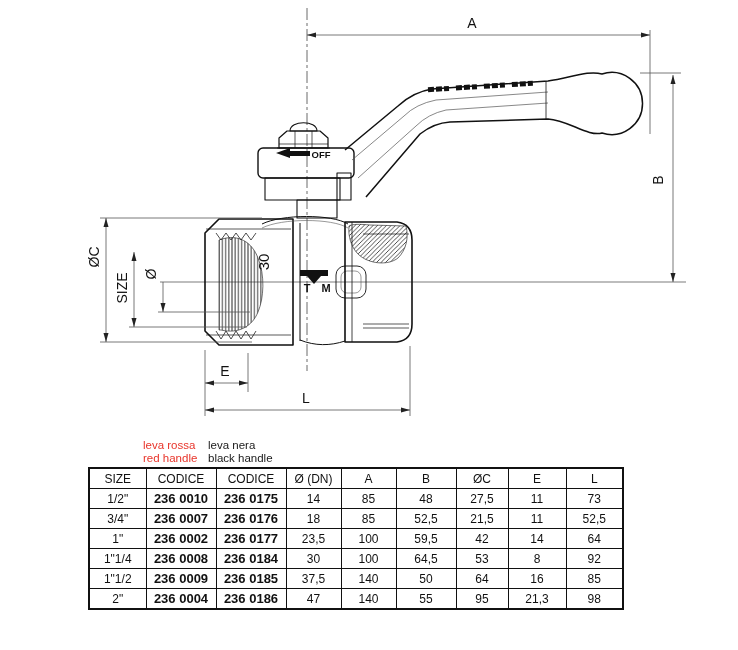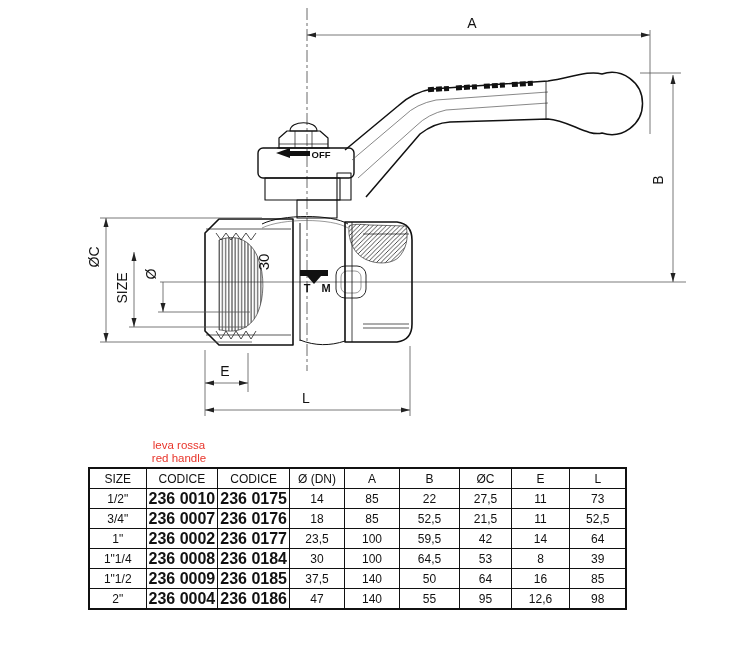--- a/index.html
+++ b/index.html
@@ -6,29 +6,29 @@
   .page{position:relative;width:738px;height:650px;background:#fff;overflow:hidden;
         font-family:"Liberation Sans",sans-serif;color:#111;}
   .drawing-wrap{position:absolute;left:0;top:0;width:738px;height:435px;}
   svg text{font-family:"Liberation Sans",sans-serif;fill:#111;}
   .dimtxt{font-size:14px;}
   .smalltxt{font-size:9.5px;font-weight:bold;}
   .marktxt{font-size:15px;}
   .logotxt{font-size:11px;font-weight:bold;}
 
   .legend{position:absolute;top:439px;left:88px;width:534px;height:28px;font-size:11.5px;line-height:13px;}
-  .legend .lg{position:absolute;text-align:center;}
+  .legend .lg{position:absolute;text-align:left;}
   .lg-red{left:55px;width:72px;}
   .lg-black{left:120px;width:80px;}
 
   .table-wrap{position:absolute;top:467px;left:88px;}
   table.dim-table{border-collapse:collapse;border:2px solid #111;table-layout:fixed;}
   table.dim-table td,table.dim-table th{border:1px solid #111;text-align:center;vertical-align:middle;
       font-size:12px;font-weight:normal;padding:0 2px;height:19px;white-space:nowrap;}
-  table.dim-table td.code{font-weight:bold;font-size:16px;}
+  table.dim-table td.code{font-weight:bold;font-size:13px;}
   table.dim-table tr{height:20px;}
 </style>
 </head>
 <body>
 
 <div class="page">
 
   <div class="drawing-wrap">
   <svg width="738" height="435" viewBox="0 0 738 435" xmlns="http://www.w3.org/2000/svg">
     <defs>
@@ -154,20 +154,24 @@
     <text class="marktxt" x="269" y="262" text-anchor="middle" transform="rotate(-90 269 262)">30</text>
     <text class="logotxt" x="307" y="292" text-anchor="middle">T</text>
     <text class="logotxt" x="326" y="292" text-anchor="middle">M</text>
   </svg>
   </div>
 
   <div class="legend">
     <div class="lg lg-red" style="color:#e8352b">
       <div>leva rossa</div>
       <div>red handle</div>
+    </div>
+    <div class="lg lg-black" style="color:#1a1a1a">
+      <div>leva nera</div>
+      <div>black handle</div>
     </div>
   </div>
 
   <div class="table-wrap">
     <table class="dim-table">
       <colgroup>
         <col style="width:57px">
           <col style="width:70px">
           <col style="width:70px">
         <col style="width:55px">
@@ -188,21 +192,21 @@
         <th>ØC</th>
         <th>E</th>
         <th>L</th>
       </tr>
       <tr>
         <td>1/2"</td>
         <td class="code">236 0010</td>
         <td class="code">236 0175</td>
         <td>14</td>
         <td>85</td>
-        <td>22</td>
+        <td>48</td>
         <td>27,5</td>
         <td>11</td>
         <td>73</td>
       </tr>
       <tr>
         <td>3/4"</td>
         <td class="code">236 0007</td>
         <td class="code">236 0176</td>
         <td>18</td>
         <td>85</td>
@@ -224,41 +228,41 @@
       </tr>
       <tr>
         <td>1"1/4</td>
         <td class="code">236 0008</td>
         <td class="code">236 0184</td>
         <td>30</td>
         <td>100</td>
         <td>64,5</td>
         <td>53</td>
         <td>8</td>
-        <td>39</td>
+        <td>92</td>
       </tr>
       <tr>
         <td>1"1/2</td>
         <td class="code">236 0009</td>
         <td class="code">236 0185</td>
         <td>37,5</td>
         <td>140</td>
         <td>50</td>
         <td>64</td>
         <td>16</td>
         <td>85</td>
       </tr>
       <tr>
         <td>2"</td>
         <td class="code">236 0004</td>
         <td class="code">236 0186</td>
         <td>47</td>
         <td>140</td>
         <td>55</td>
         <td>95</td>
-        <td>12,6</td>
+        <td>21,3</td>
         <td>98</td>
       </tr>
     </tbody>
       </table>
   </div>
 
 </div>
 
 </body></html>

